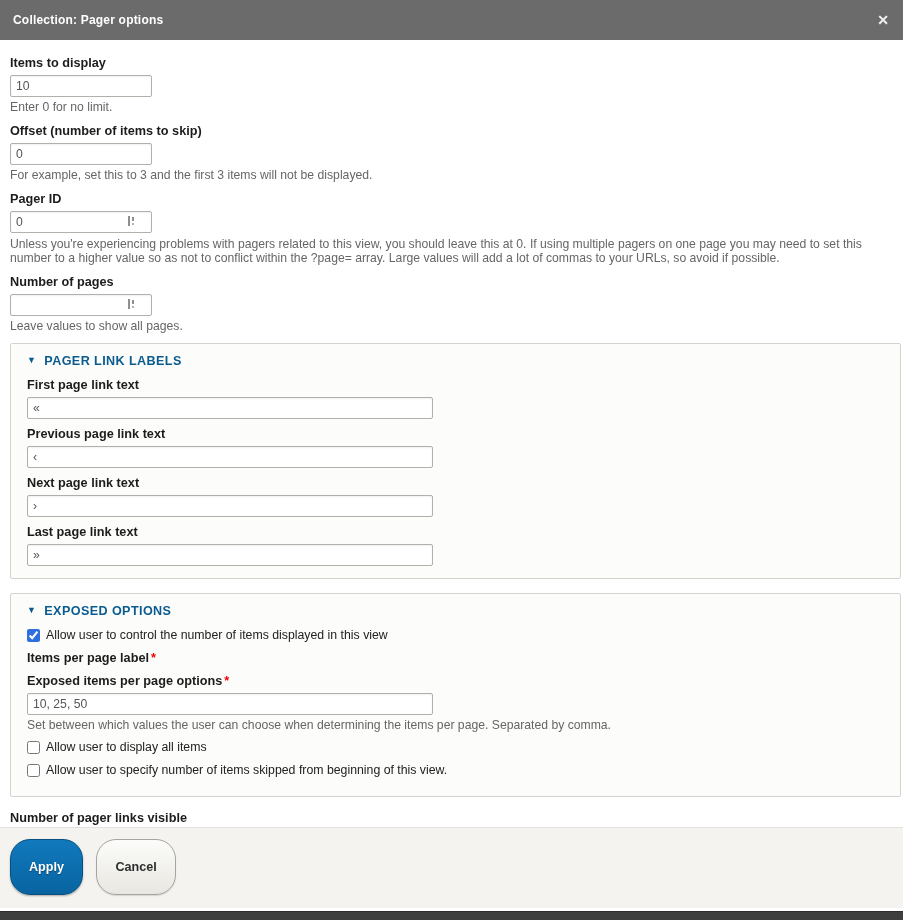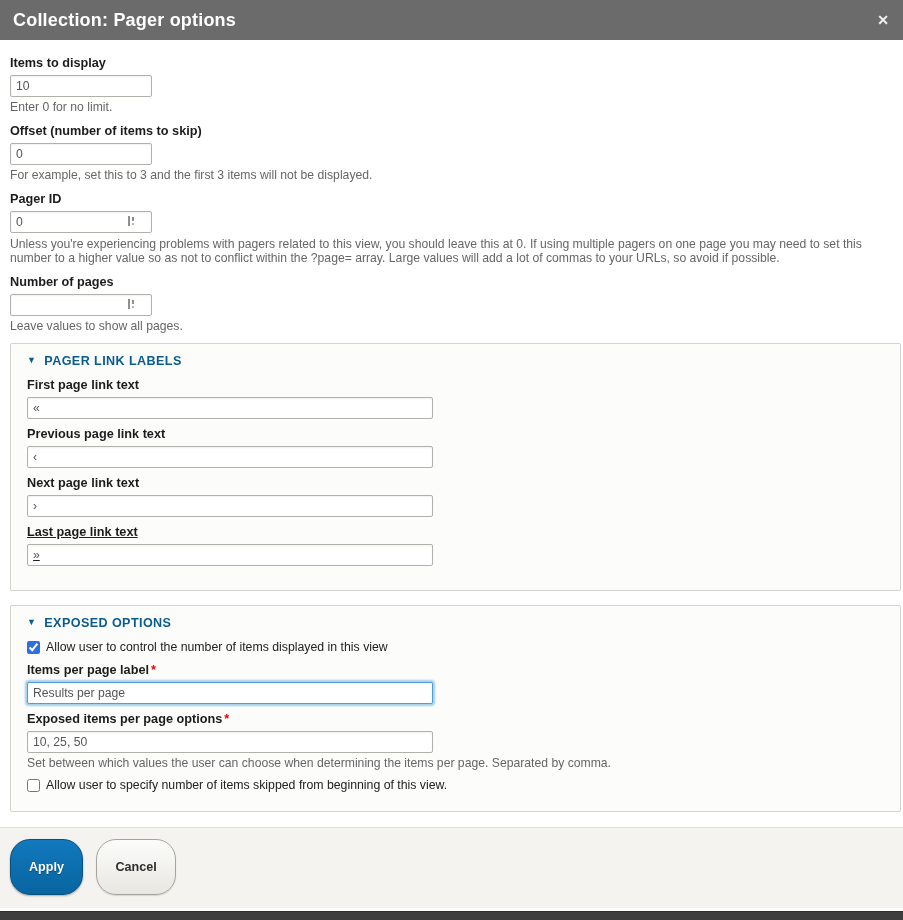--- a/index.html
+++ b/index.html
@@ -19,21 +19,21 @@
   }
   
   .modal-header {
     height: 40px;
     background: #6b6b6b;
     position: relative;
   }
   .modal-title {
     color: #fff;
     font-weight: bold;
-    font-size: 18px;
+    font-size: 12px;
     line-height: 40px;
     padding-left: 13px;
     letter-spacing: .2px;
   }
   .close-btn {
     position: absolute;
     top: 0;
     right: 0;
     width: 40px;
     height: 40px;
@@ -111,21 +111,21 @@
     margin-bottom: 10px;
     cursor: pointer;
   }
   .legend .arrow {
     font-size: 9px;
     margin-right: 8px;
     position: relative;
     top: -1px;
   }
   .fieldset .form-item { margin-bottom: 8px; }
-  .fieldset .form-item:last-child { margin-bottom: 14px; text-decoration: underline; }
+  .fieldset .form-item:last-child { margin-bottom: 2px; }
   .intro-text { color: #333; font-size: 12.3px; line-height: 13px; margin: 4px 0 10px 0; }
   .checkbox-row {
     display: flex;
     align-items: center;
     margin-bottom: 9px;
     font-size: 12.3px;
     color: #222;
     cursor: pointer;
   }
   .checkbox-row input[type="checkbox"] {
@@ -258,29 +258,32 @@
       </div>
 
 
       <label class="checkbox-row">
         <input type="checkbox" checked="checked" style="">
         <span>Allow user to control the number of items displayed in this view</span>
       </label>
 
       <div class="form-item">
         <label class="control-label"><span>Items per page label</span><span class="required-mark">*</span></label>
-        <input class="text-input w-wide focused" type="text" value="Results per page" style="">
       </div>
 
       <div class="form-item">
         <label class="control-label"><span>Exposed items per page options</span><span class="required-mark">*</span></label>
         <input class="text-input w-wide" type="text" value="10, 25, 50" style="">
         <div class="description">Set between which values the user can choose when determining the items per page. Separated by comma.</div>
       </div>
 
+      <label class="checkbox-row mt8">
+        <input type="checkbox" style="">
+        <span>Allow user to display all items</span>
+      </label>
 
       <label class="checkbox-row">
         <input type="checkbox" style="">
         <span>Allow user to specify number of items skipped from beginning of this view.</span>
       </label>
     </div>
 
     <div class="form-item mt14">
       <label class="control-label">Number of pager links visible</label>
       <input class="text-input w-small" type="text" value="3" style="">

